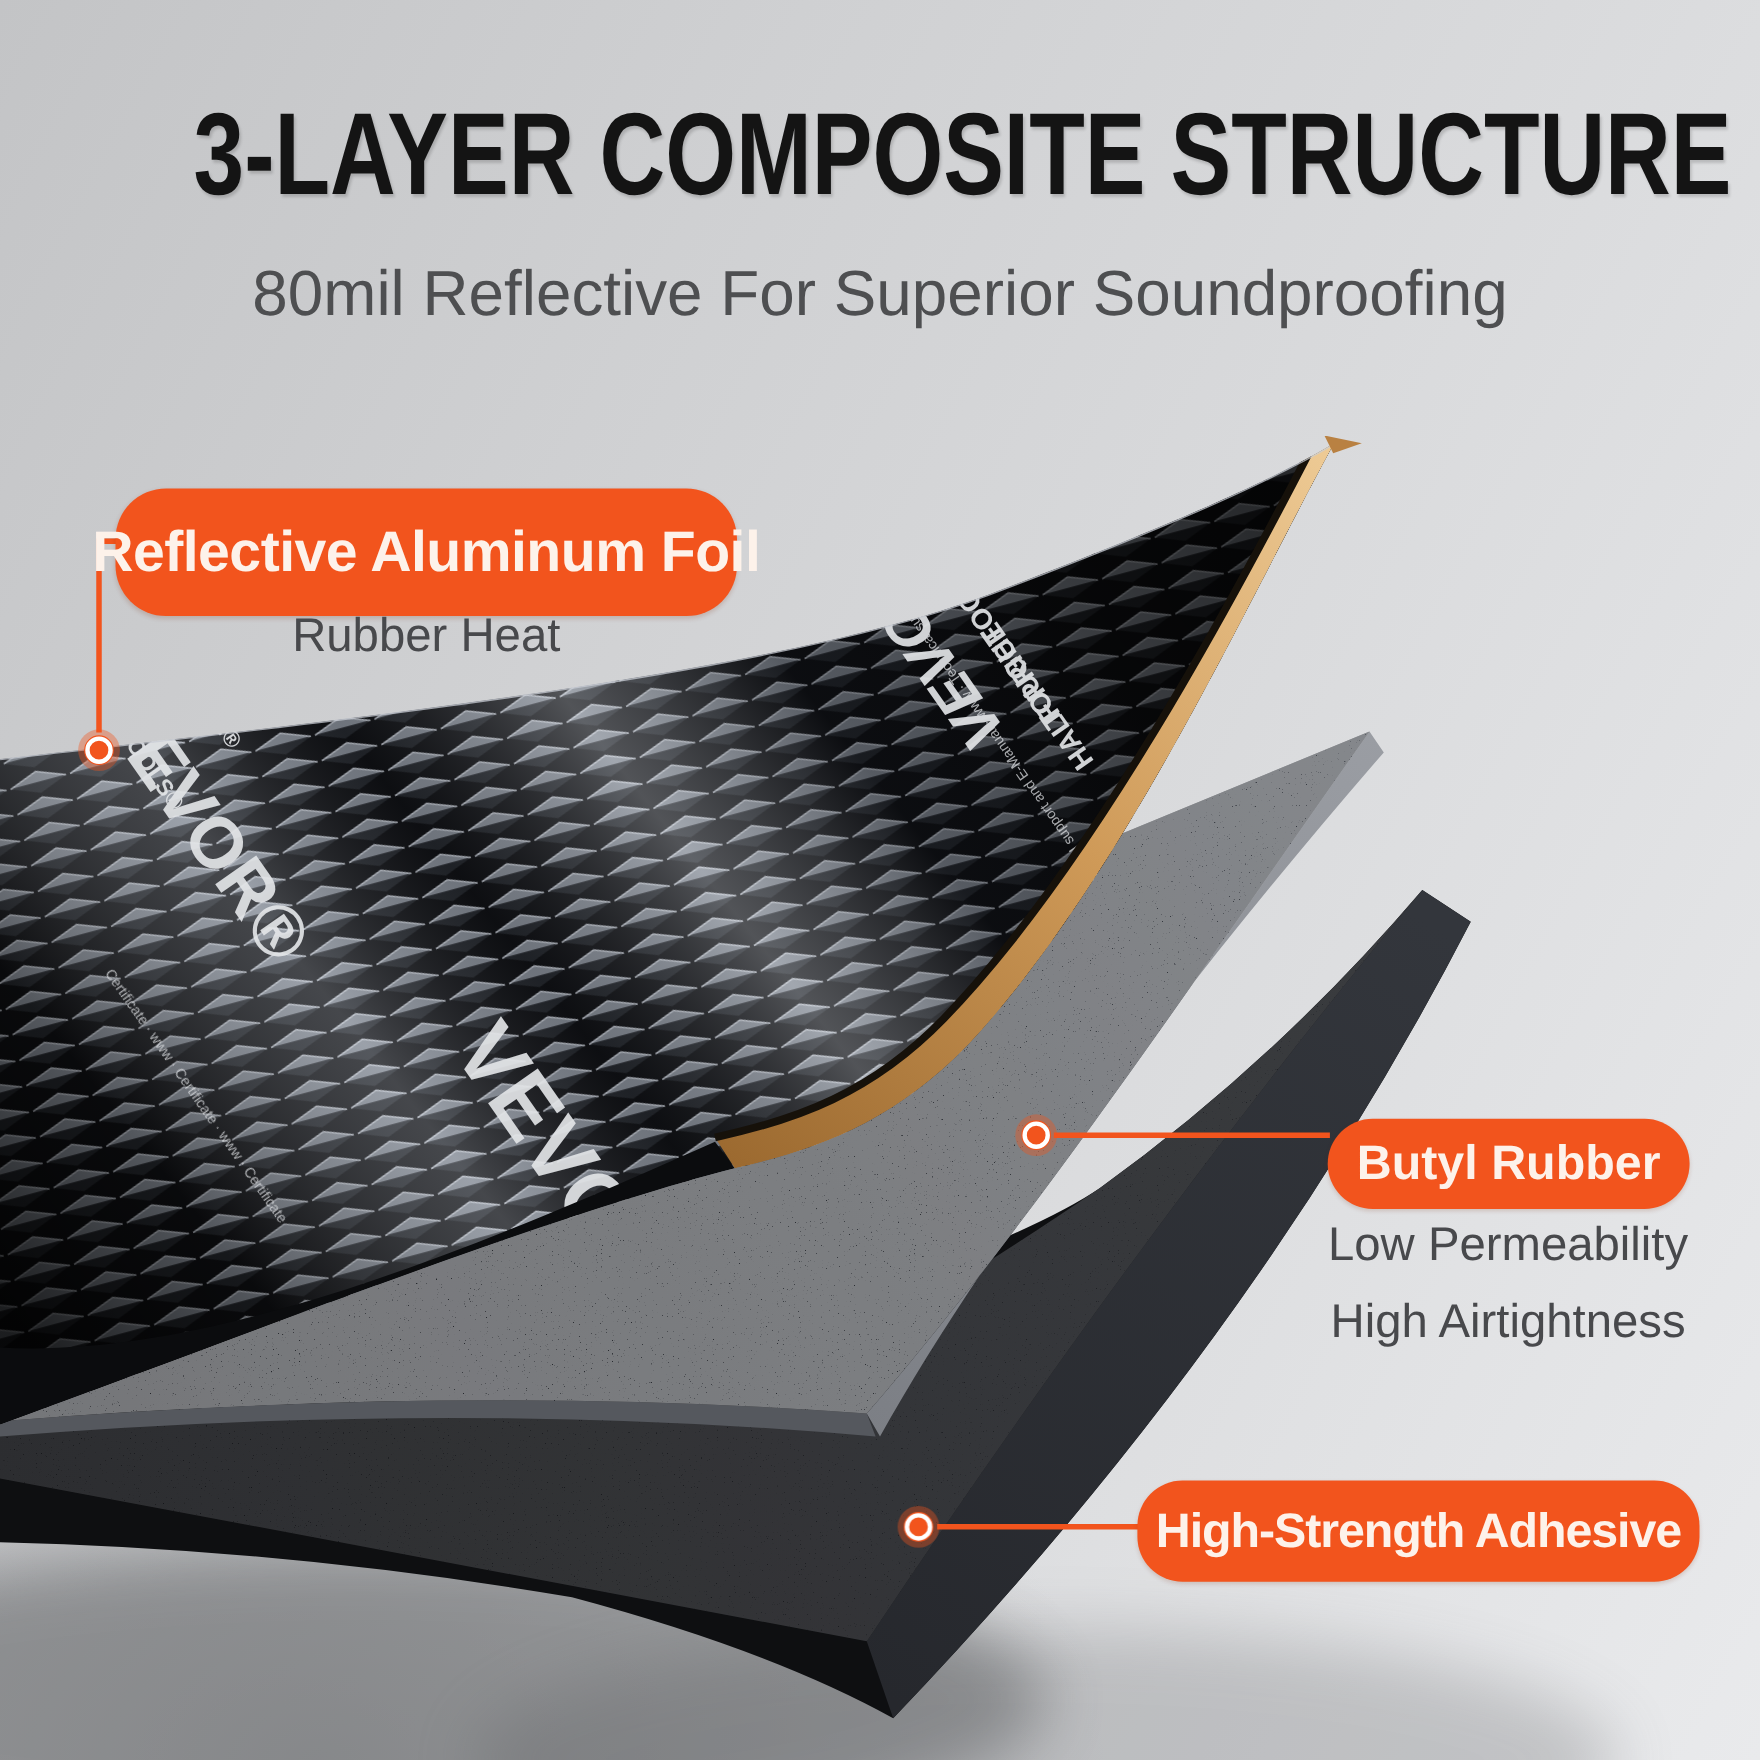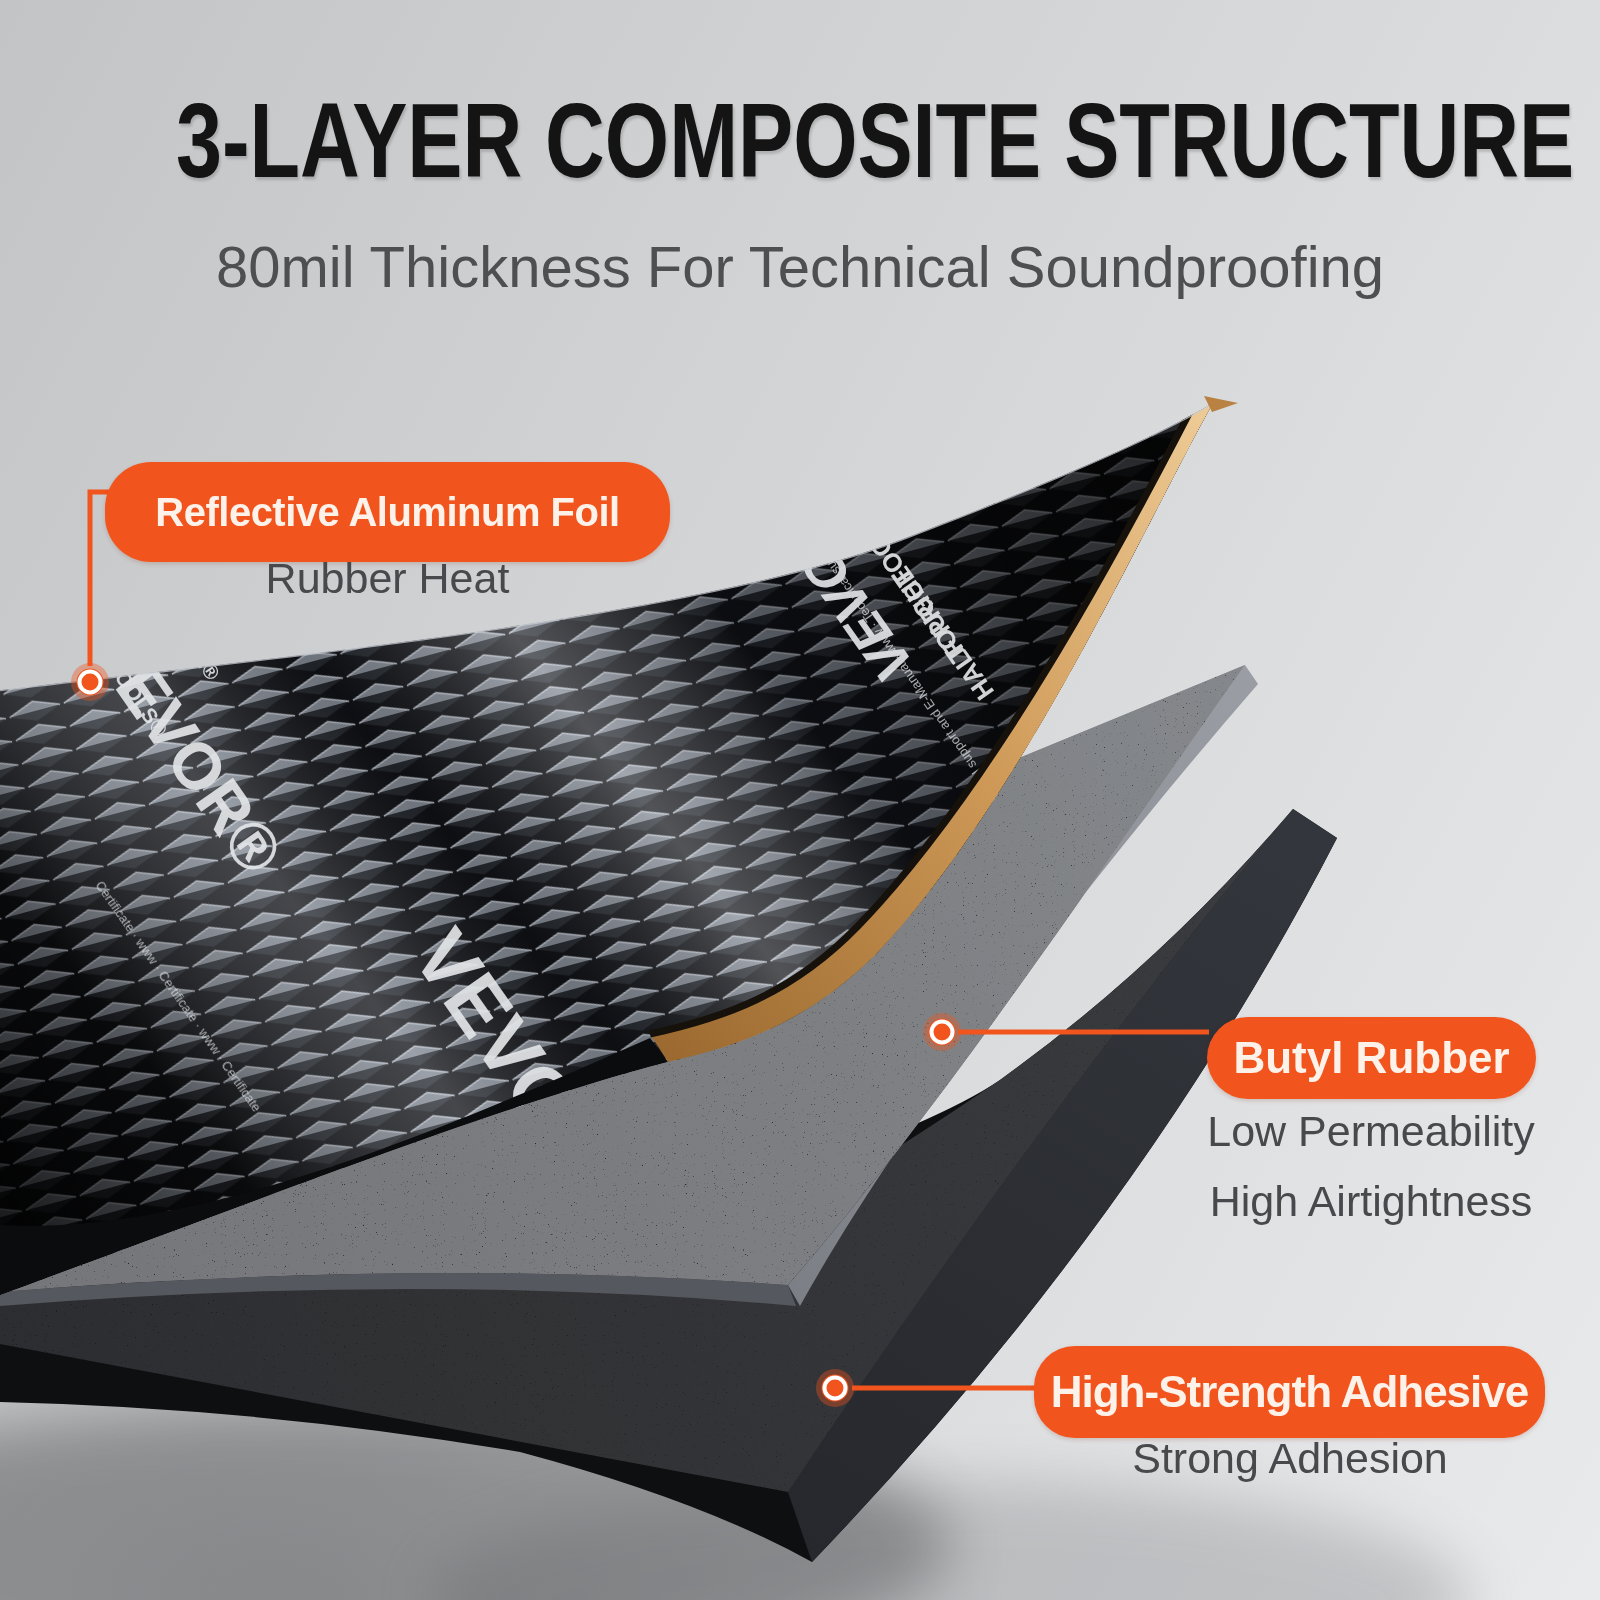--- a/index.html
+++ b/index.html
@@ -21,21 +21,21 @@
     position:absolute;left:0;top:234px;width:1600px;text-align:center;
     font-size:58px;font-weight:400;line-height:66px;color:var(--subtitle,#4e4f51);
     white-space:nowrap;
   }
   .pill{
     position:absolute;display:flex;align-items:center;justify-content:center;
     background:var(--accent,#F2541D);color:var(--pill-text,#FDF2EA);
     font-weight:700;white-space:nowrap;
     box-shadow:0 2px 4px rgba(120,40,5,0.18);
   }
-  .pill-foil{left:105px;top:462px;width:565px;height:100px;border-radius:46px;font-size:40px;letter-spacing:-0.5px;}
+  .pill-foil{left:105px;top:444px;width:565px;height:116px;border-radius:46px;font-size:52px;letter-spacing:-0.5px;}
   .pill-butyl{left:1207px;top:1017px;width:329px;height:82px;border-radius:41px;font-size:44px;}
   .pill-adhesive{left:1034px;top:1346px;width:511px;height:92px;border-radius:41px;font-size:44px;letter-spacing:-1px;}
   .desc{position:absolute;text-align:center;color:var(--desc,#48494c);font-weight:400;white-space:nowrap;}
   .desc-foil{left:75px;top:552px;width:625px;font-size:43px;line-height:52px;}
   .desc-butyl{left:1140px;top:1096px;width:462px;font-size:43px;line-height:70px;}
   .desc-adhesive{left:1040px;top:1432px;width:500px;font-size:43px;line-height:52px;}
 </style>
 </head>
 <body>
 
@@ -170,27 +170,26 @@
       </g>
       <g>
         <circle cx="835" cy="1388" r="19" fill="var(--accent,#F2541D)" opacity="0.38"></circle>
         <circle cx="835" cy="1388" r="13.5" fill="var(--accent,#F2541D)"></circle>
         <circle cx="835" cy="1388" r="10.5" fill="none" stroke="#ffffff" stroke-width="4"></circle>
       </g>
     </g>
   </svg>
 
   <div class="page-title">3-LAYER COMPOSITE STRUCTURE</div>
-  <div class="page-subtitle">80mil Thickness For Technical Soundproofing</div>
+  <div class="page-subtitle">80mil Reflective For Superior Soundproofing</div>
 
   <div class="pill pill-foil">Reflective Aluminum Foil</div>
   <div class="desc desc-foil">Rubber Heat</div>
 
   <div class="pill pill-butyl">Butyl Rubber</div>
   <div class="desc desc-butyl">
     <div>Low Permeability</div>
     <div>High Airtightness</div>
   </div>
 
   <div class="pill pill-adhesive">High-Strength Adhesive</div>
-  <div class="desc desc-adhesive">Strong Adhesion</div>
 
 </div>
 
 </body></html>

